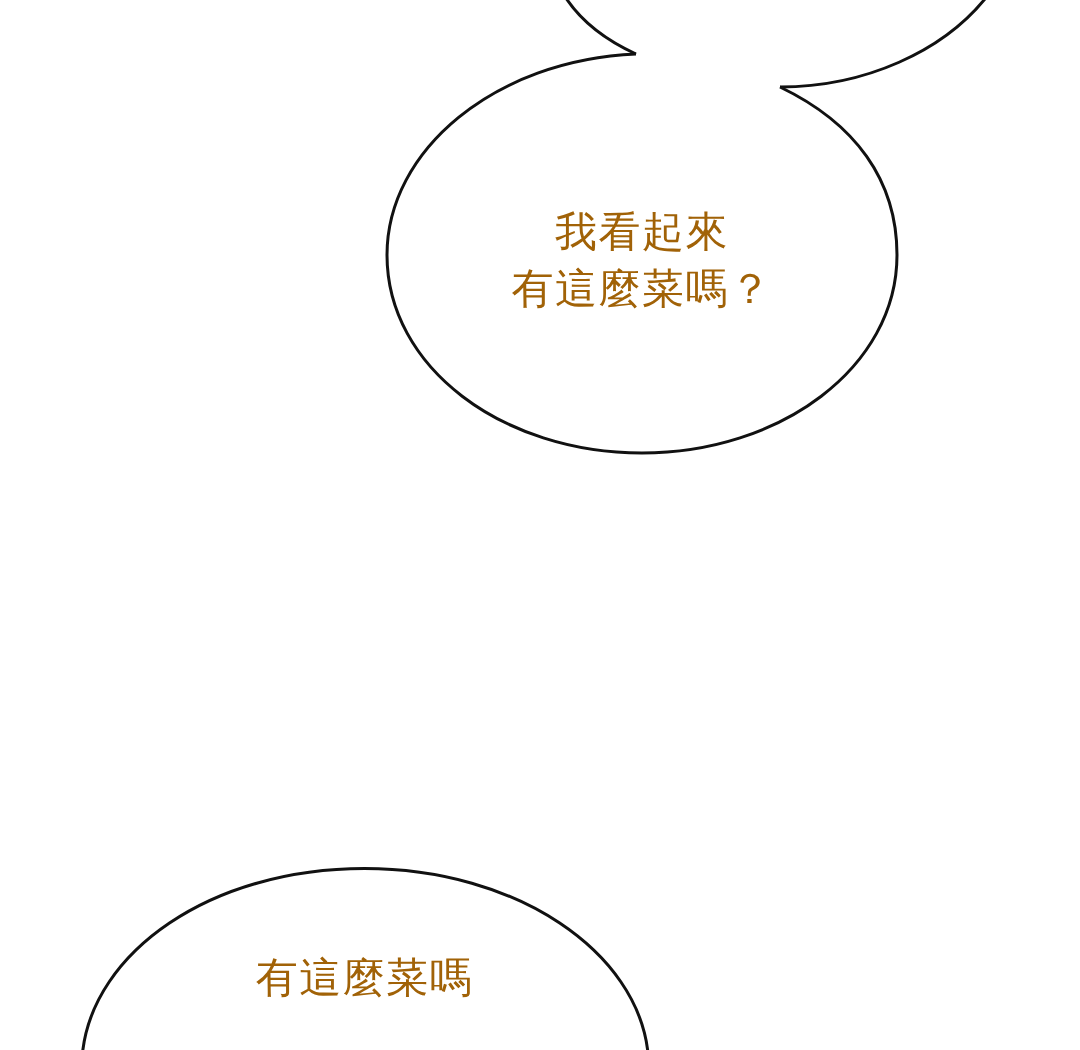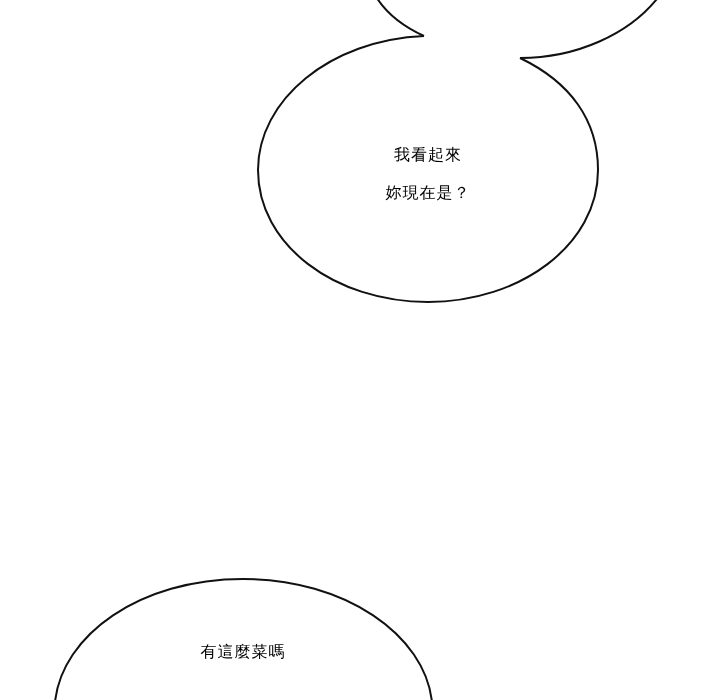--- a/index.html
+++ b/index.html
@@ -17,23 +17,23 @@
     svg.bubbles {
       position: absolute;
       left: 0;
       top: 0;
       width: 720px;
       height: 700px;
     }
     .bubble-text {
       position: absolute;
       font-family: "DejaVu Sans", sans-serif;
-      font-size: 16px;
+      font-size: 28px;
       line-height: 38px;
-      color: #000000;
+      color: #a16207;
       text-align: center;
       white-space: nowrap;
       letter-spacing: 1px;
     }
     .bubble-text .line {
       display: block;
     }
     #text-middle {
       left: 328px;
       width: 200px;
@@ -72,19 +72,19 @@
              C 520 302, 598 245, 598 170
              C 598 120, 570 82, 520 58" fill="none" stroke="#111111" stroke-width="2"></path>
 
     <path d="M 55 702
              C 62 635, 140 579, 243 579
              C 345 579, 425 635, 432 702" fill="#ffffff" stroke="#111111" stroke-width="2"></path>
   </svg>
 
   <div class="bubble-text" id="text-middle">
     <span class="line">我看起來</span>
-    <span class="line">妳現在是？</span>
+    <span class="line">有這麼菜嗎？</span>
   </div>
 
   <div class="bubble-text" id="text-bottom">
     <span class="line">有這麼菜嗎</span>
   </div>
 </div>
 
 </body></html>

